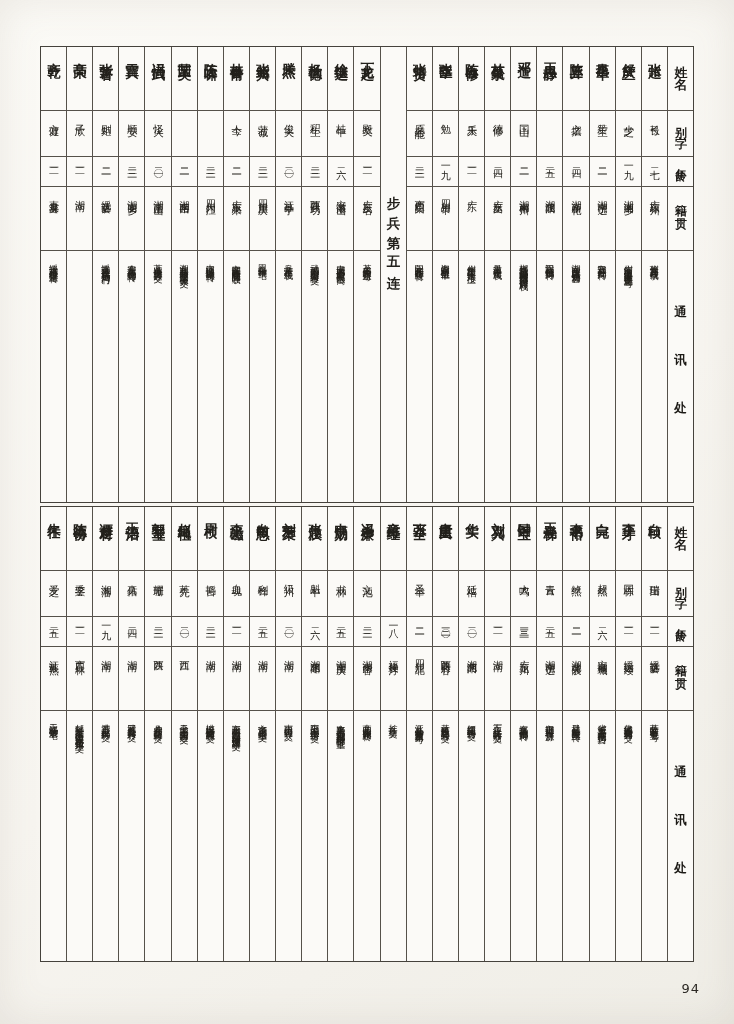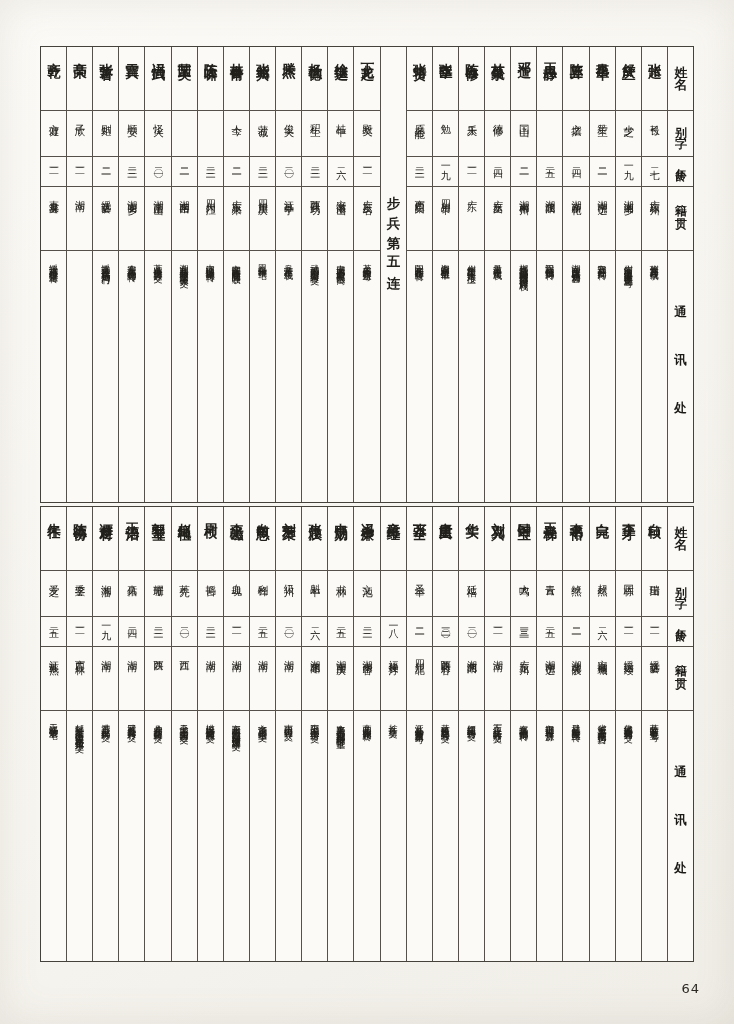--- a/index.html
+++ b/index.html
@@ -895,14 +895,14 @@
           <span class="vt">二五</span>
         </div>
         <div class="cell r-native">
           <span class="vt">江苏常熟</span>
         </div>
         <div class="cell r-addr">
           <span class="vt">无锡杨舍镇老宅</span>
         </div>
       </div>
     </div>
-  <div class="page-number">64</div>
+  <div class="page-number">94</div>
 </div>
 
 </body></html>

